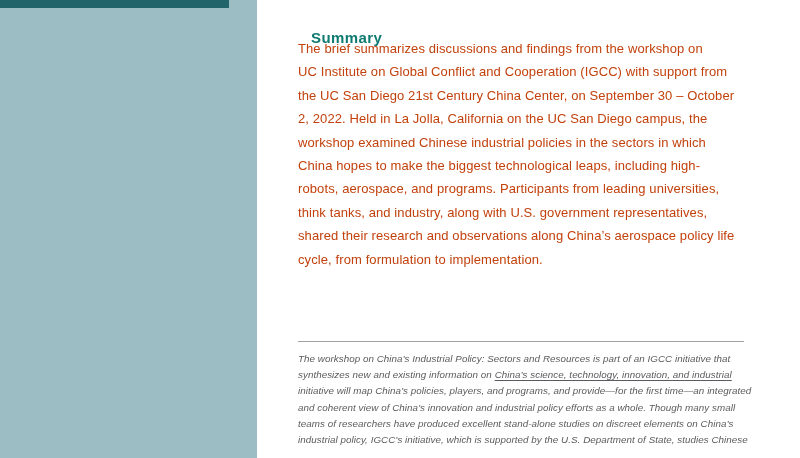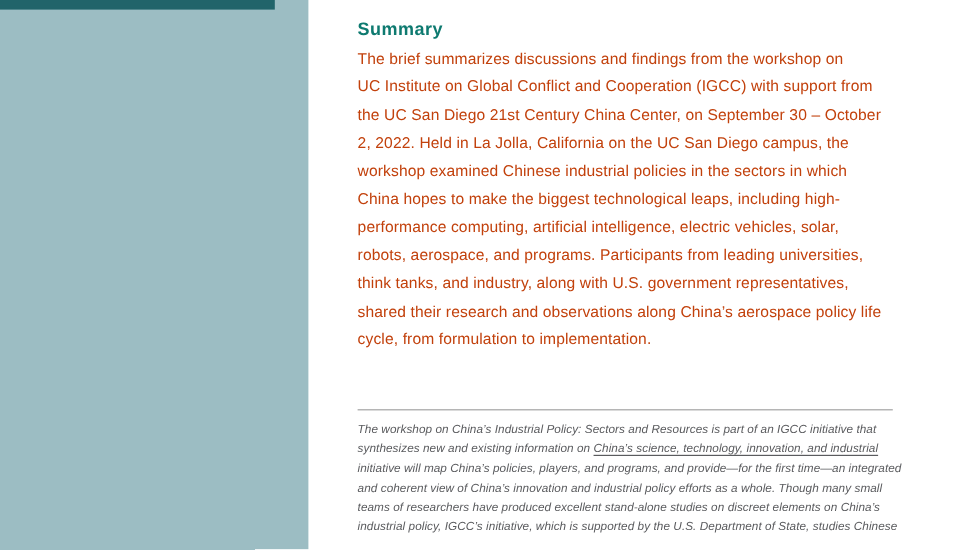--- a/index.html
+++ b/index.html
@@ -22,21 +22,21 @@
     left: 0; top: 0;
     width: 229px; height: 8px;
     background: #21646a;
   }
   .content {
     position: absolute;
     left: 298px; top: 0;
     width: 470px;
   }
   .heading {
-    margin: 0;
+    margin: 13px;
     padding-top: 16px;
     font-size: 15px;
     font-weight: bold;
     letter-spacing: 0.4px;
     color: #0e7a70;
   }
   .body-par {
     position: absolute;
     left: 0; top: 37px;
     width: 470px;
@@ -84,21 +84,20 @@
   <div class="content">
     <h1 class="heading">Summary</h1>
 
     <div class="body-par">
         <div class="line">The brief summarizes discussions and findings from the workshop on</div>
         <div class="line">UC Institute on Global Conflict and Cooperation (IGCC) with support from</div>
         <div class="line">the UC San Diego 21st Century China Center, on September 30 – October</div>
         <div class="line">2, 2022. Held in La Jolla, California on the UC San Diego campus, the</div>
         <div class="line">workshop examined Chinese industrial policies in the sectors in which</div>
         <div class="line">China hopes to make the biggest technological leaps, including high-</div>
-        <div class="line">performance computing, artificial intelligence, electric vehicles, solar,</div>
         <div class="line">robots, aerospace, and programs. Participants from leading universities,</div>
         <div class="line">think tanks, and industry, along with U.S. government representatives,</div>
         <div class="line">shared their research and observations along China’s aerospace policy life</div>
         <div class="line">cycle, from formulation to implementation.</div>
       </div>
 
     <div class="divider"></div>
 
     <div class="footnote">
         <div class="line"><span>The workshop on China’s Industrial Policy: Sectors and Resources is part of an IGCC initiative that</span></div>

